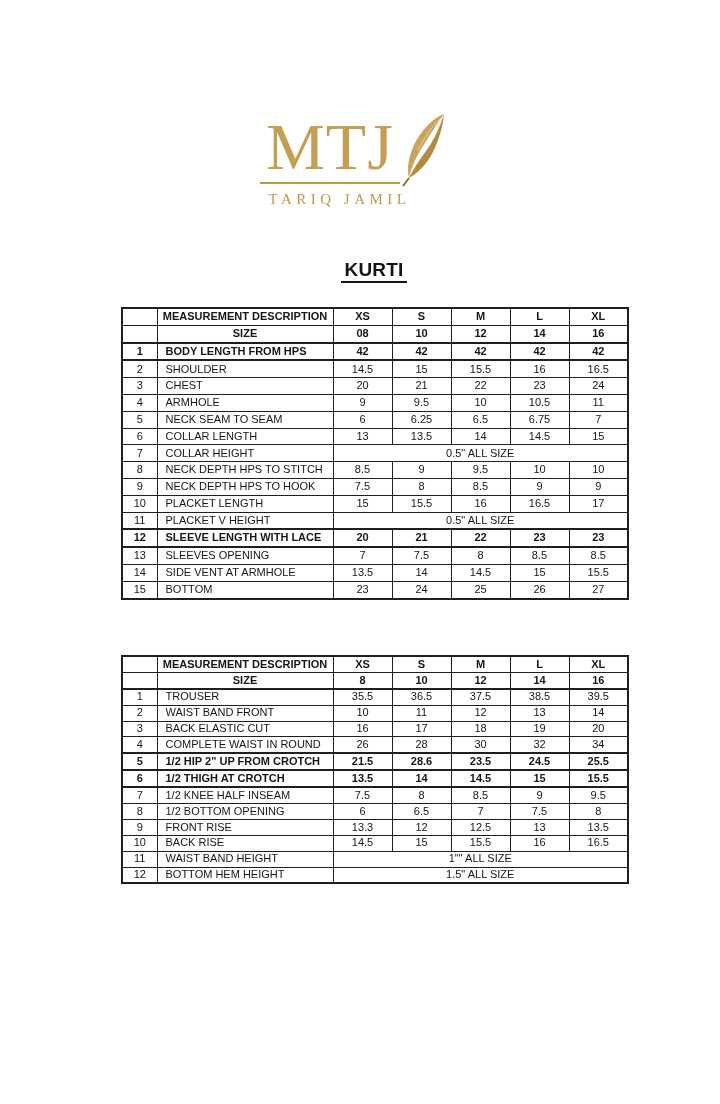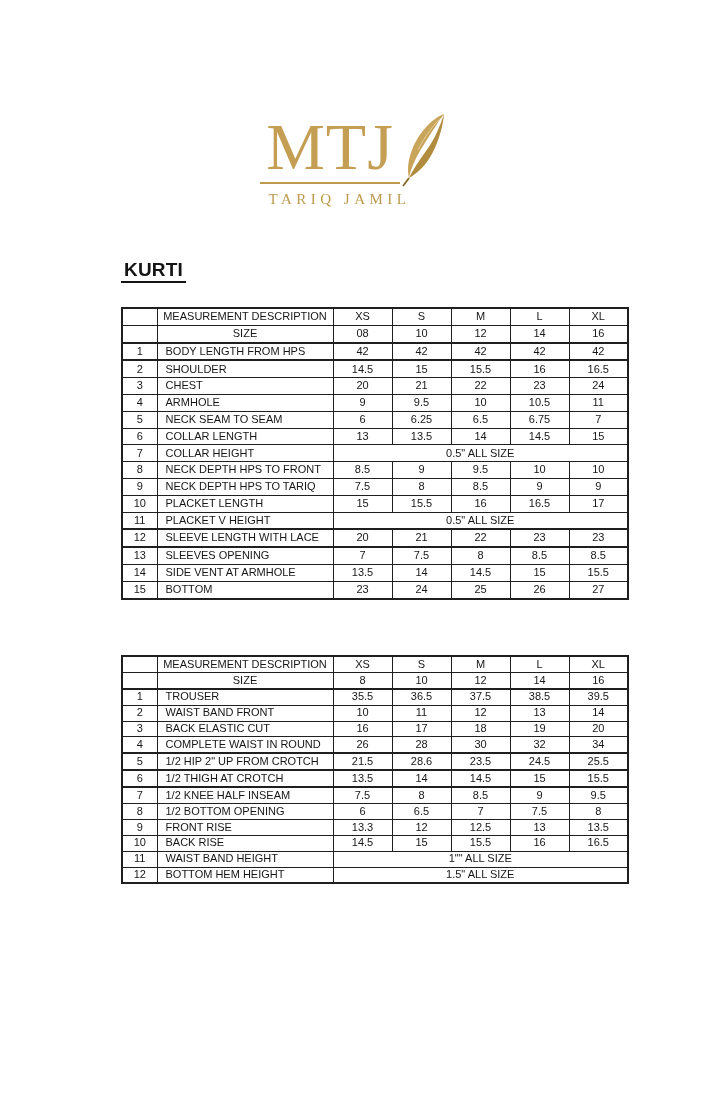--- a/index.html
+++ b/index.html
@@ -17,21 +17,21 @@
   }
   .feather{position:absolute;right:-56px;top:-6px;width:52px;height:78px;}
   .logo-divider{width:140px;height:2px;background:#BD9A4E;margin:3px auto 7px;}
   .brand-name{
     font-family:"Liberation Serif",serif;font-size:15px;letter-spacing:4.5px;
     padding-left:19px;color:#BD9A4E;white-space:pre;
   }
 
   
   .tbl-title{
-    position:absolute;left:121px;width:506px;margin:0;
+    position:absolute;left:121px;width:506px;margin:0;text-align:center;
     font-size:19px;font-weight:bold;color:#141414;letter-spacing:0.2px;
   }
   .tbl-title span{white-space:pre;}
   .t1-title{top:259px;}
   .t2-title{top:629px;}
   .underlined{border-bottom:2.5px solid #141414;padding:0 3px 1px;}
 
   
   .size-table{
     position:absolute;left:121px;width:506px;background:#fff;
@@ -41,21 +41,21 @@
   .t1{top:307px;}
   .t2{top:655px;}
   .size-table td{
     border:1px solid #1f1f1f;text-align:center;vertical-align:middle;
     padding:0 2px;height:15.8px;line-height:1.05;
     overflow:hidden;white-space:nowrap;
   }
   .t2 td{height:14.9px;}
   .size-table .desc{text-align:left;padding-left:8px;}
   .size-table .center{text-align:center;}
-  .size-table .bold, tr.bold td{font-weight:normal;}
+  .size-table .bold, tr.bold td{font-weight:bold;}
   tr.thick td{border-top-width:2px;border-bottom-width:2px;}
   tr.size-row td{border-bottom-width:2px;}
 </style>
 </head>
 <body>
 
 <div class="page">
 
   <div class="logo">
     <div class="monogram-row">
@@ -157,30 +157,30 @@
           <td>14.5</td>
           <td>15</td>
         </tr>
         <tr class="">
           <td>7</td>
           <td class="desc">COLLAR HEIGHT</td>
           <td class="center" colspan="5">0.5" ALL SIZE</td>
         </tr>
         <tr class="">
           <td>8</td>
-          <td class="desc">NECK DEPTH HPS TO FRONT</td>
+          <td class="desc">NECK DEPTH HPS TO STITCH</td>
           <td>8.5</td>
           <td>9</td>
           <td>9.5</td>
           <td>10</td>
           <td>10</td>
         </tr>
         <tr class="">
           <td>9</td>
-          <td class="desc">NECK DEPTH HPS TO TARIQ</td>
+          <td class="desc">NECK DEPTH HPS TO HOOK</td>
           <td>7.5</td>
           <td>8</td>
           <td>8.5</td>
           <td>9</td>
           <td>9</td>
         </tr>
         <tr class="">
           <td>10</td>
           <td class="desc">PLACKET LENGTH</td>
           <td>15</td>

